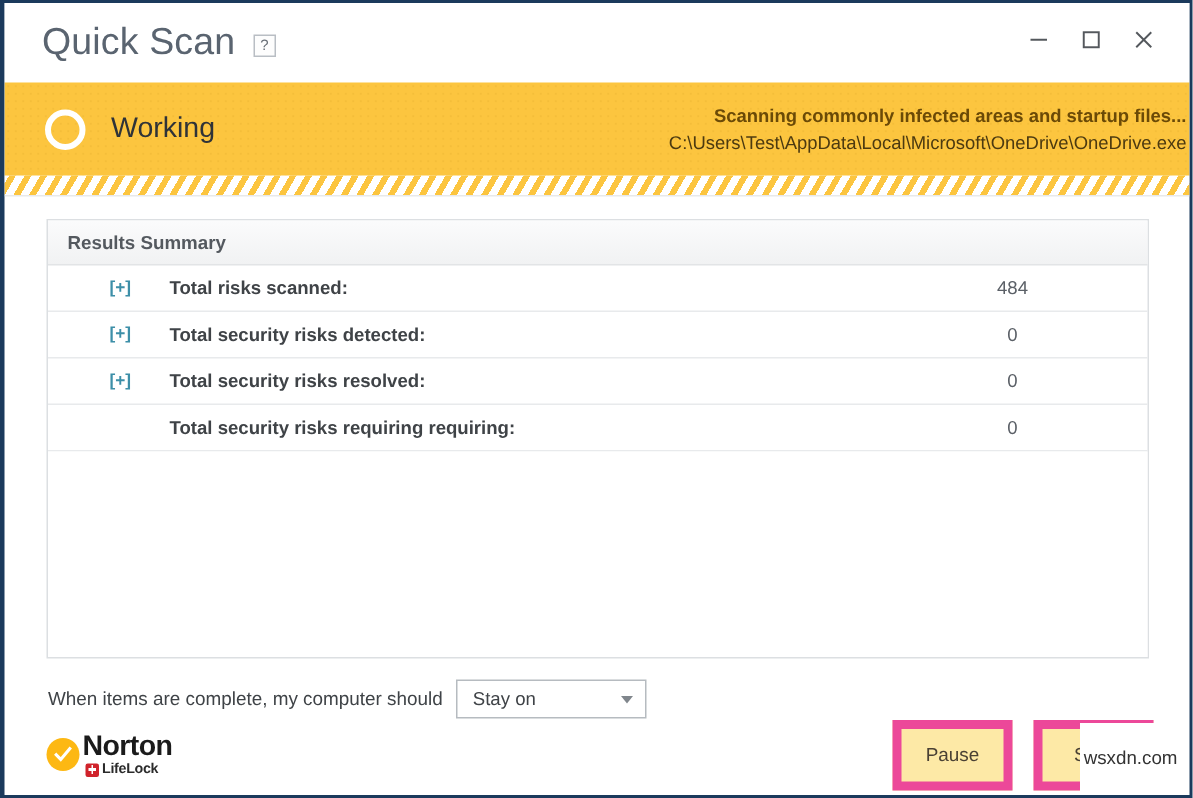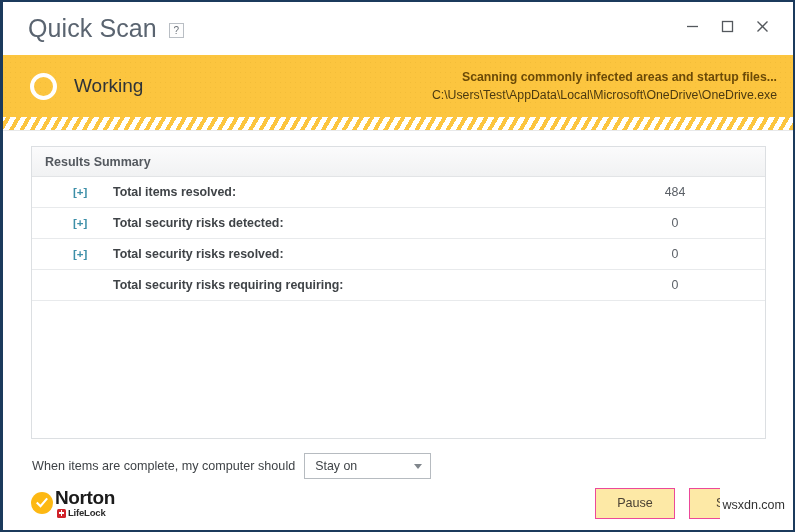--- a/index.html
+++ b/index.html
@@ -81,21 +81,21 @@
   .win-btn svg { display: block; }
 
   
   .banner {
     position: relative;
     height: 62px;
     background: #fcc53f;
     display: flex;
     align-items: center;
     justify-content: space-between;
-    padding: 0 16px 0 27px;
+    padding: 0 2px 0 27px;
     box-sizing: border-box;
   }
   .banner::after {
     
     content: "";
     position: absolute;
     left: 0; right: 0; top: 0; bottom: 0;
     background-image: radial-gradient(rgba(170,120,0,.10) 0.7px, transparent 0.8px);
     background-size: 5px 5px;
     pointer-events: none;
@@ -319,23 +319,23 @@
     color: #2b2b2b;
     letter-spacing: -0.2px;
   }
 
   .footer-buttons {
     display: flex;
     gap: 14px;
   }
   .btn {
     width: 80px;
-    height: 31px;
+    height: 47px;
     background: #fde9a6;
-    border: 1px solid #ec4899;
+    border: 6px solid #ec4899;
     color: #4a4134;
     font-size: 12.6px;
     font-family: "Liberation Sans", sans-serif;
     cursor: pointer;
     padding: 0;
   }
 
   .watermark {
     position: absolute;
     right: 6px;
@@ -392,21 +392,21 @@
   <div class="stripes"></div>
 
   <div class="content">
     <div class="results-panel">
       <div class="panel-header">
         <span class="panel-header-title">Results Summary</span>
       </div>
 
       <div class="result-row">
         <span class="expander">[+]</span>
-        <span class="row-label">Total items resolved:</span>
+        <span class="row-label">Total risks scanned:</span>
         <span class="row-value">484</span>
       </div>
 
       <div class="result-row">
         <span class="expander">[+]</span>
         <span class="row-label">Total security risks detected:</span>
         <span class="row-value">0</span>
       </div>
 
       <div class="result-row">

